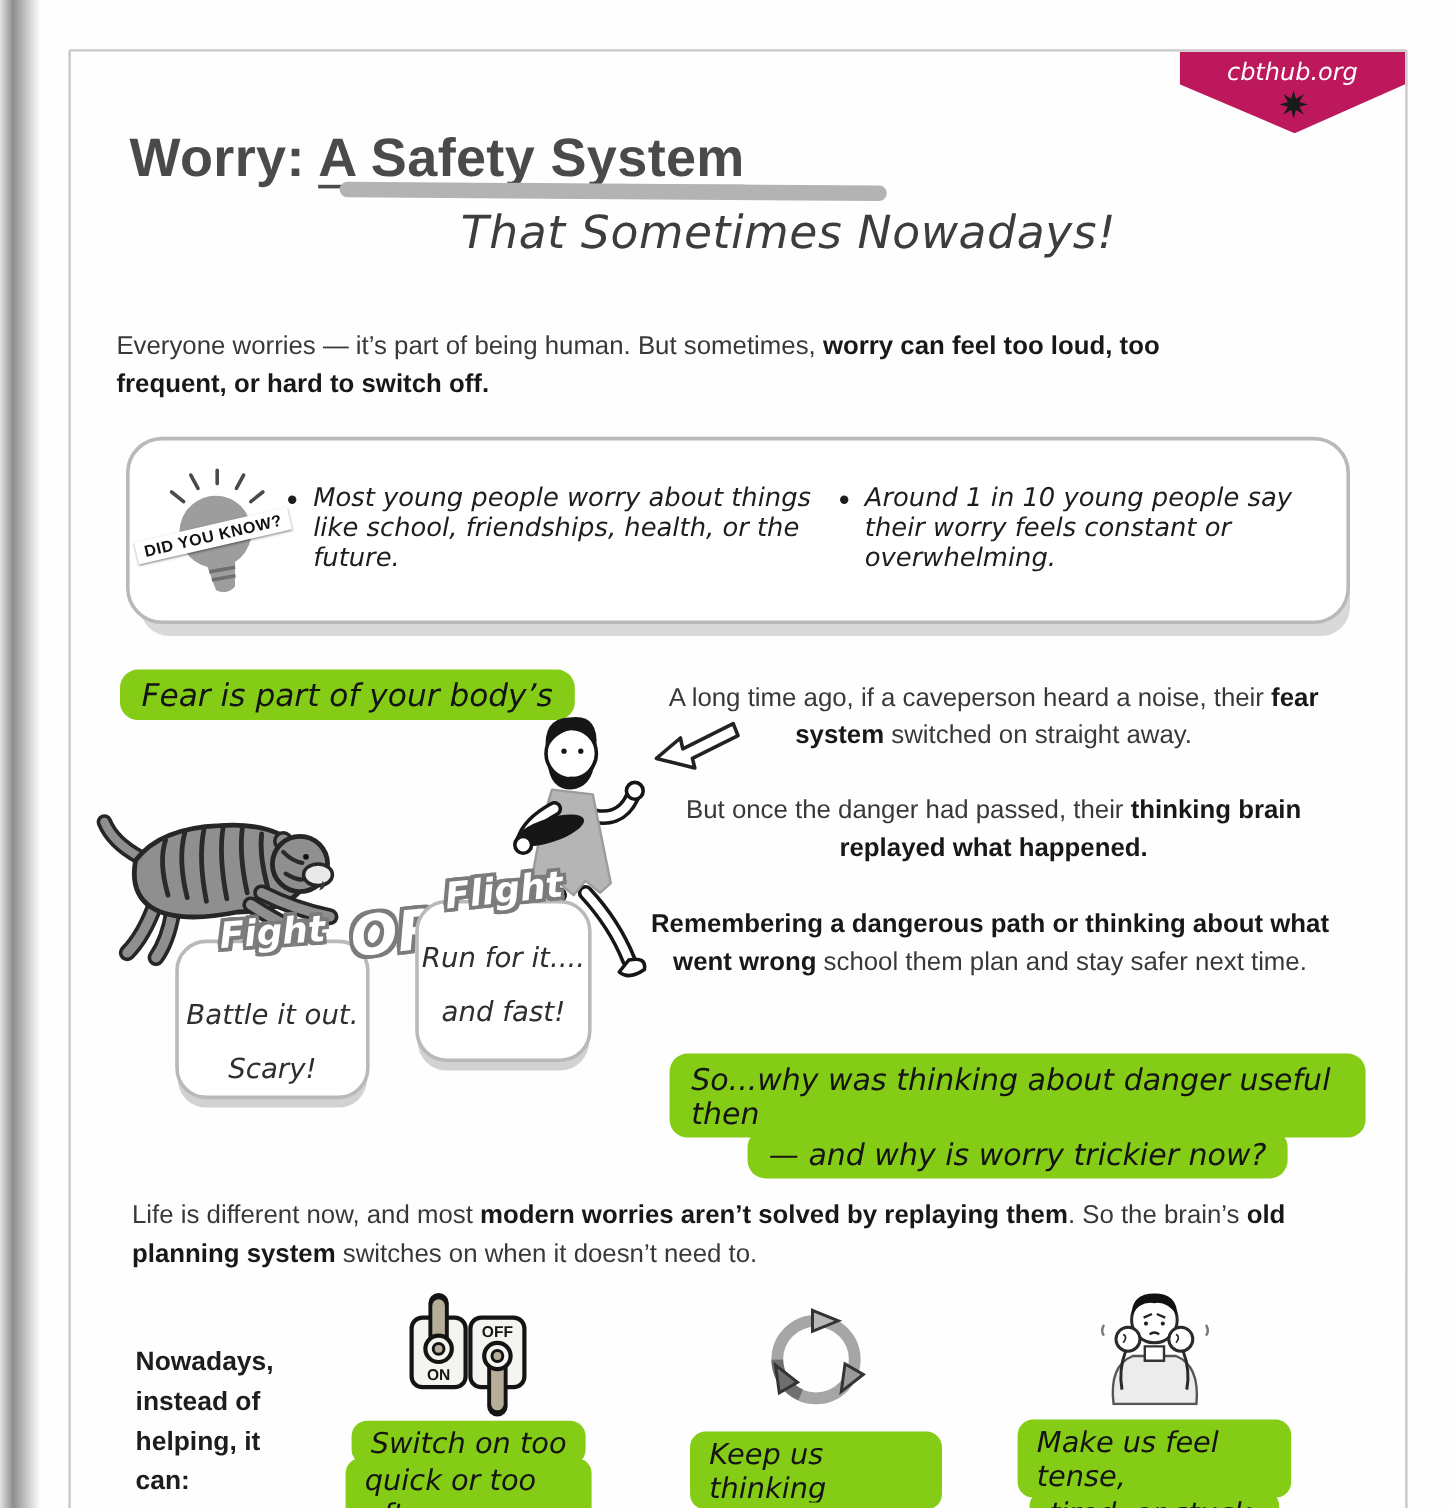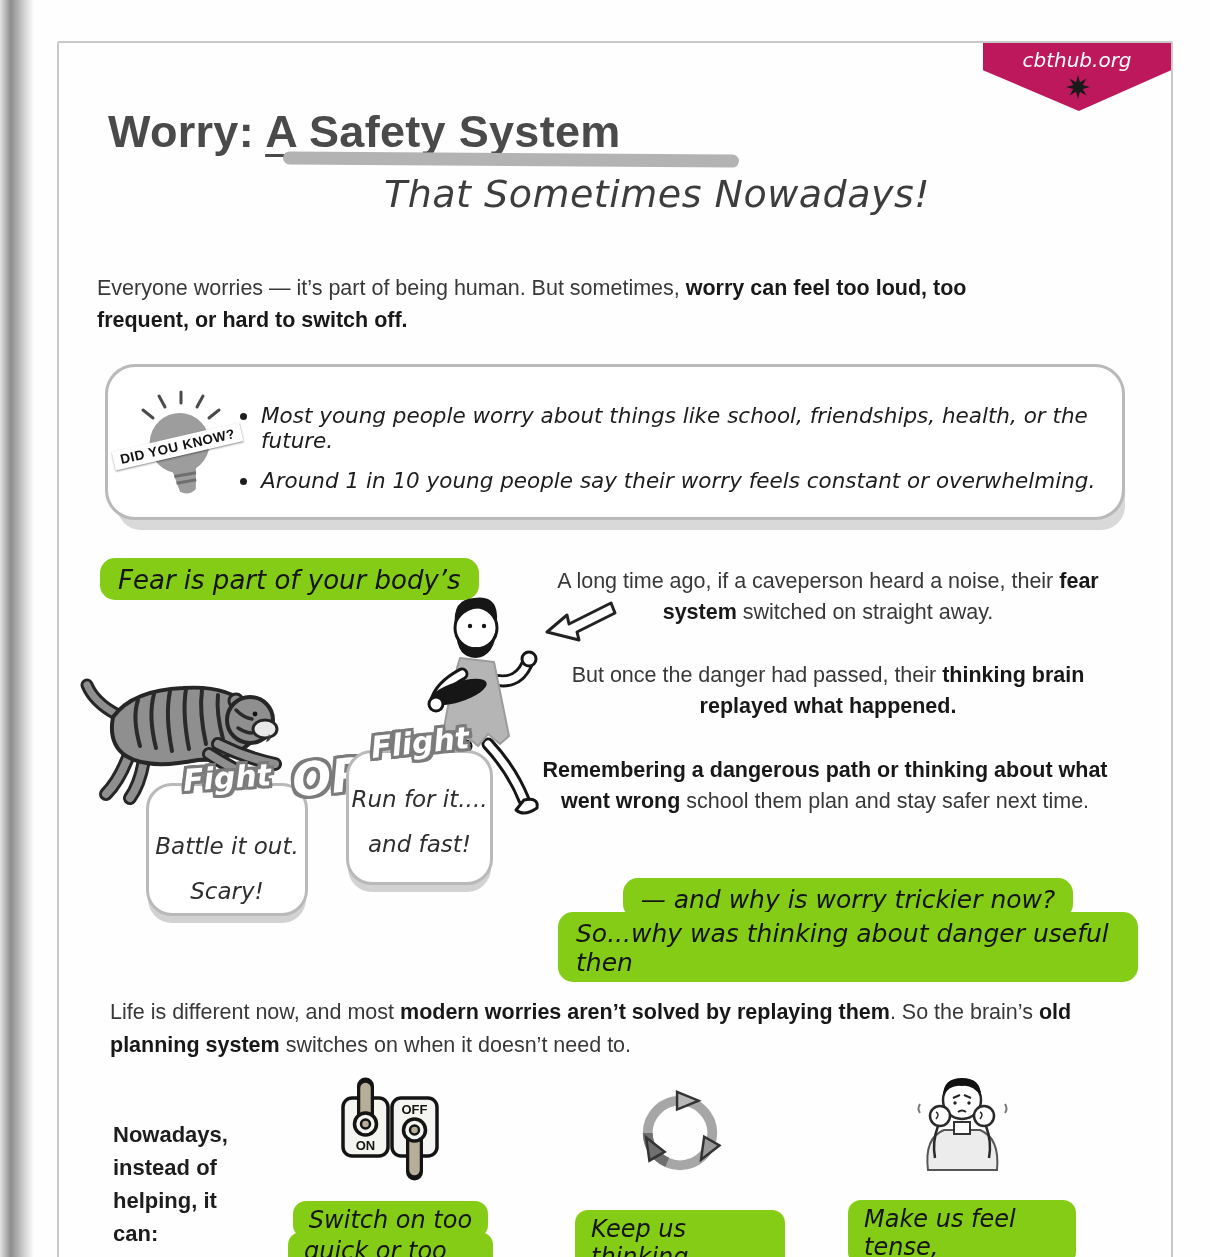--- a/index.html
+++ b/index.html
@@ -34,21 +34,21 @@
 
   
   .dyk-box { position:absolute; left:105px; top:364px; width:1020px; height:156px;
     background:#ffffff; border:3px solid #b9b9b9; border-radius:30px;
     box-shadow:6px 16px 0 -6px #d9d9d9; }
   .bulb-wrap { position:absolute; left:18px; top:22px; width:110px; height:120px; }
   .dyk-badge { position:absolute; left:-14px; top:48px; background:#ffffff; color:#111;
     font-weight:bold; font-size:13.5px; letter-spacing:.5px; padding:2px 7px;
     transform:rotate(-13deg); box-shadow:0 1px 2px rgba(0,0,0,.45); white-space:nowrap; }
   .dyk-list { position:absolute; left:132px; top:36px; width:870px; list-style:none;
-    display:flex; flex-direction:column; gap:15px; }
+    display:flex; flex-direction:row; gap:15px; }
   .dyk-list li { display:flex; gap:14px; font-size:21.5px; color:#1d1d1d; }
   .dot { width:7px; height:7px; border-radius:50%; background:#1d1d1d; margin-top:10px; flex:none; }
 
   
   .hl { display:inline-block; background:#84cc16; border-radius:15px; padding:7px 18px 5px;
     color:#141414; }
   .fear-bubble { position:absolute; left:100px; top:558px; display:flex; flex-direction:column;
     align-items:flex-start; font-size:26px; }
   .fear-bubble .hl + .hl { margin-top:-7px; }
   .q-bubble { position:absolute; left:558px; top:878px; width:580px; display:flex;
@@ -83,21 +83,21 @@
   .modern { position:absolute; left:110px; top:996px; width:1010px; font-size:21.5px; line-height:1.55; }
 
   
   .nowadays { position:absolute; left:113px; top:1118px; width:140px; font-size:22px;
     font-weight:bold; color:#1d1d1d; line-height:1.5; }
   .col { position:absolute; display:flex; flex-direction:column; align-items:center; }
   .col1 { left:288px; top:1074px; width:205px; }
   .col2 { left:575px; top:1088px; width:210px; }
   .col3 { left:848px; top:1066px; width:228px; }
   .col .label { display:flex; flex-direction:column; align-items:center; font-size:24px; }
-  .col .label .hl { padding:5px 16px 4px; border-radius:13px;margin-top:17px; }
+  .col .label .hl { padding:5px 16px 4px; border-radius:13px; }
   .col .label .hl + .hl { margin-top:-6px; }
   .col1 .label { margin-top:2px; } .col2 .label { margin-top:15px; } .col3 .label { margin-top:12px; }
   .svg-icon { display:block; }
   text.sw { font-family:"Liberation Sans",sans-serif; font-weight:bold; font-size:13px;
     fill:#141414; text-anchor:middle; }
 </style>
 </head>
 <body>
 
 <div class="page">
@@ -225,22 +225,22 @@
     <path d="M4,44 L24,27 L26,36 L68,15 L72,25 L34,44 L36,52 Z" fill="#ffffff" stroke="#222222" stroke-width="3" stroke-linejoin="round"></path>
   </svg>
 
   <p class="cave-p p2"><span>But once the danger had passed, their </span><b>thinking brain replayed what happened.</b></p>
 
   <p class="cave-p p1"><span>A long time ago, if a caveperson heard a noise, their </span><b>fear system</b><span> switched on straight away.</span></p>
 
   <p class="cave-p p3"><b>Remembering a dangerous path or thinking about what went wrong</b><span> school them plan and stay safer next time.</span></p>
 
   <div class="q-bubble hand">
+    <span class="hl">So...why was thinking about danger useful then</span>
     <span class="hl">— and why is worry trickier now?</span>
-    <span class="hl">So...why was thinking about danger useful then</span>
   </div>
 
   <p class="modern"><span>Life is different now, and most </span><b>modern worries aren’t solved by replaying them</b><span>. So the brain’s </span><b>old planning system</b><span> switches on when it doesn’t need to.</span></p>
 
   <div class="nowadays">Nowadays, instead of helping, it can:</div>
 
   <div class="col col1">
     <svg class="svg-icon" viewBox="0 0 110 108" width="110" height="108">
       <rect x="7" y="24" width="45" height="58" rx="9" fill="#f4f4f1" stroke="#141414" stroke-width="3.5"></rect>
       <rect x="56" y="24" width="45" height="58" rx="9" fill="#f4f4f1" stroke="#141414" stroke-width="3.5"></rect>

